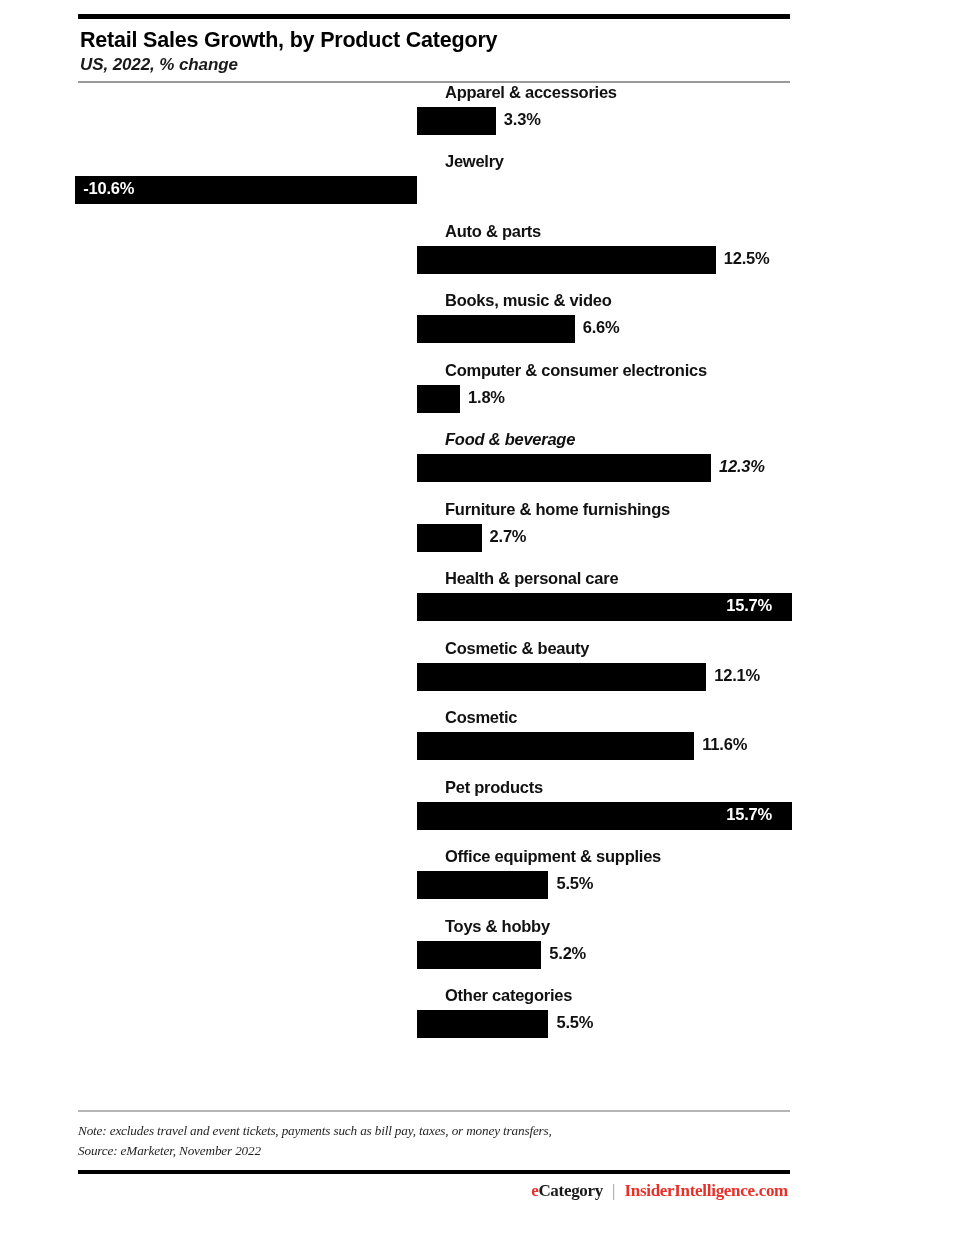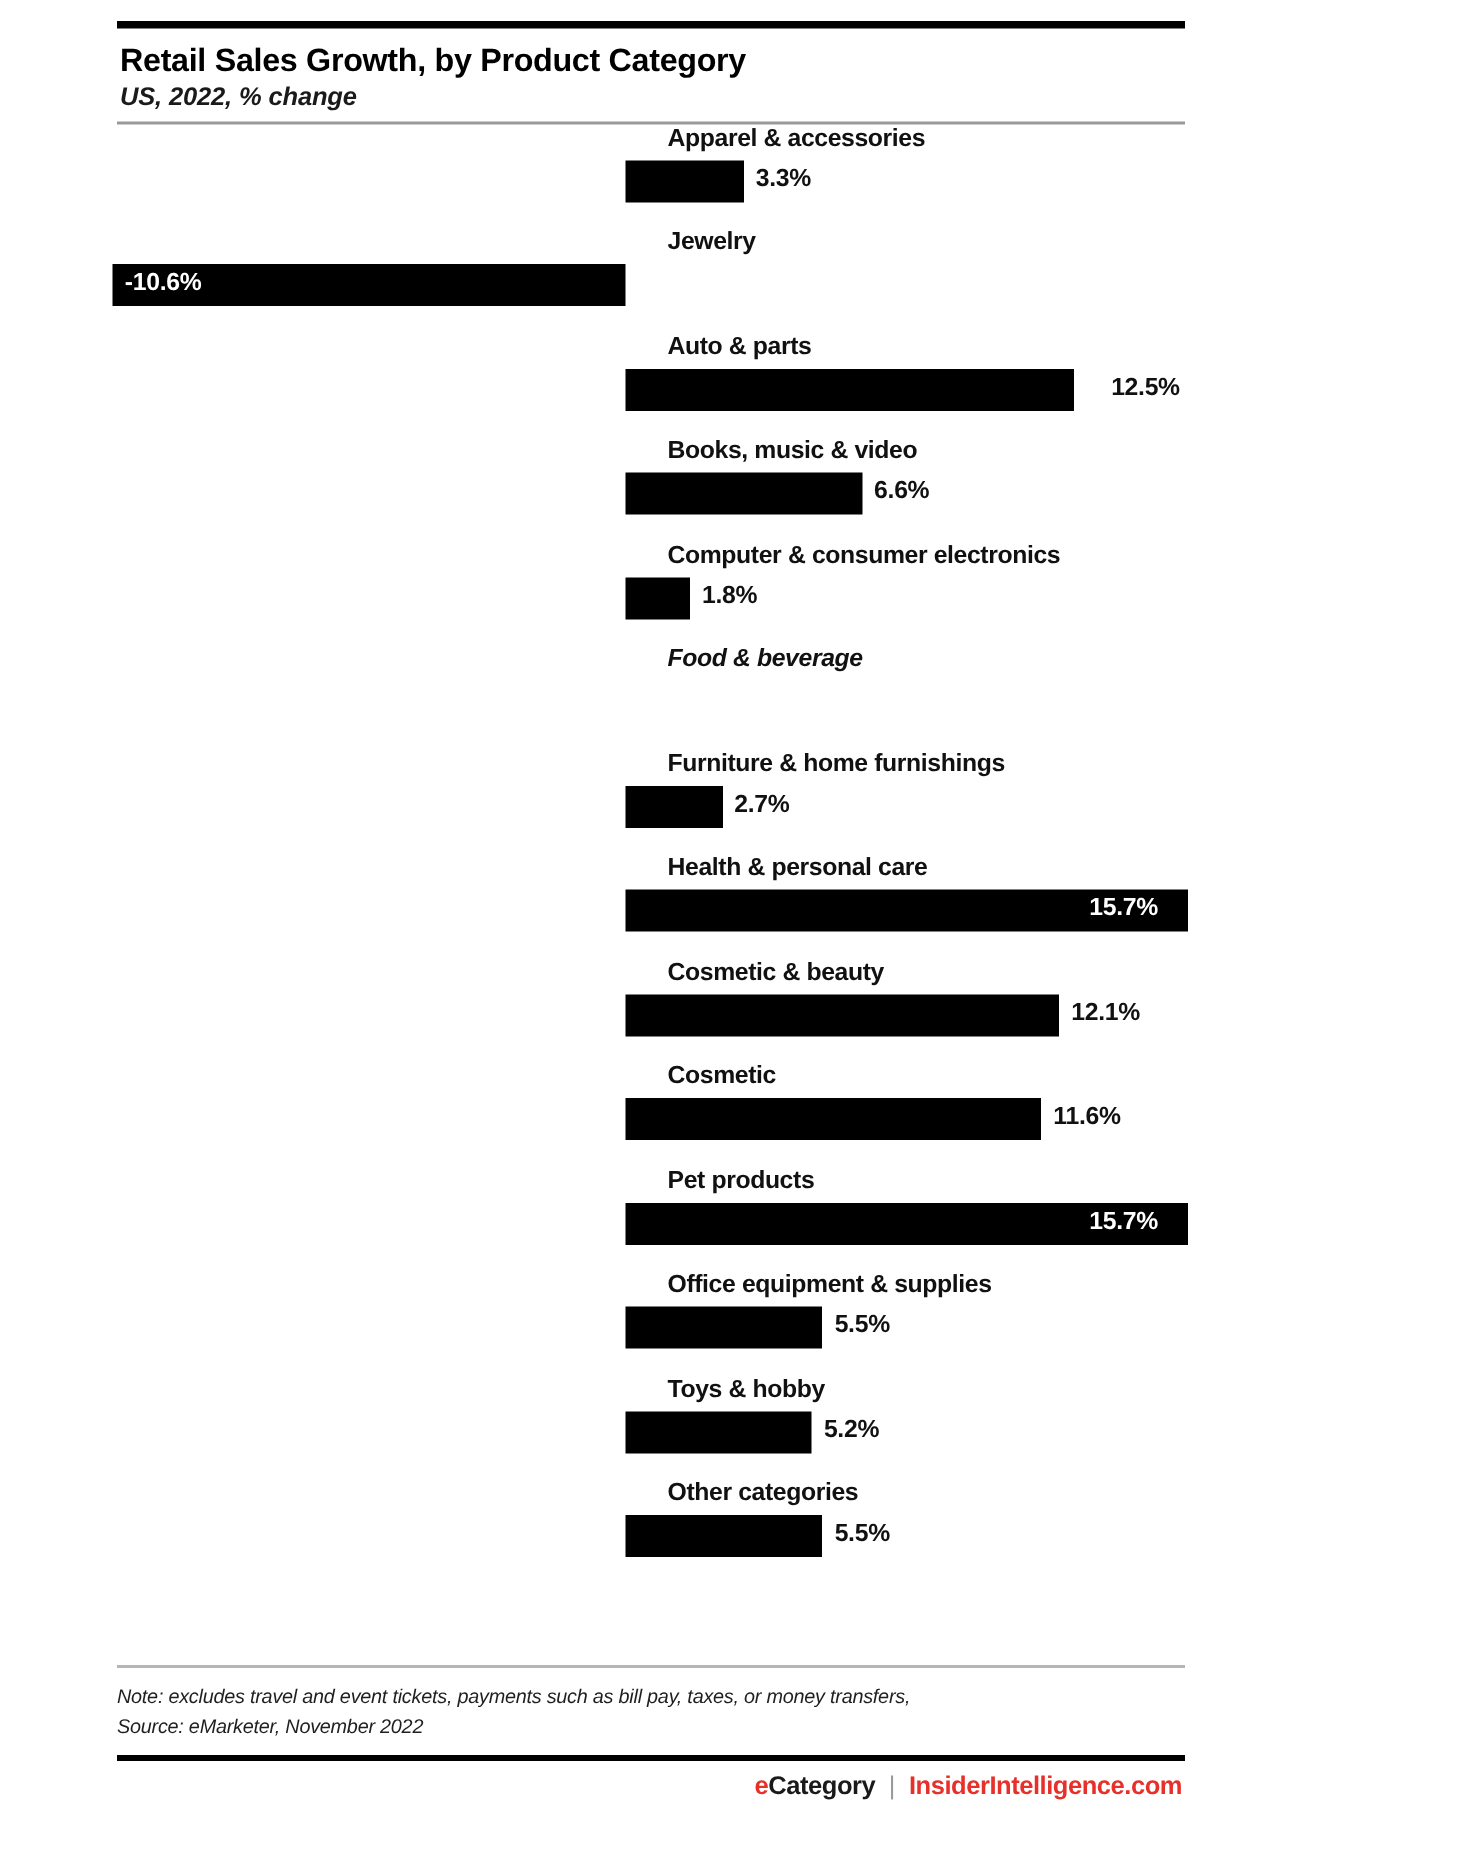--- a/index.html
+++ b/index.html
@@ -109,20 +109,21 @@
     letter-spacing: -0.2px;
     white-space: nowrap;
   }
 
   
   #footer {
     position: absolute;
     left: 0;
     top: 1096px;
     width: 712px;
+    font-family: Liberation Serif, serif;
   }
   .rule-note {
     width: 100%;
     height: 2px;
     background: #b5b5b5;
     margin-bottom: 9px;
   }
   .note-line {
     font-size: 13.2px;
     font-style: italic;
@@ -189,39 +190,43 @@
         <div class="cat-label">Jewelry</div>
         <div class="bar-wrap">
           <div class="bar" style="width: 341.77px; left: -2.77px; background: rgb(0, 0, 0);"></div>
           <div class="val-in" style="left: 5.23px;">-10.6%</div>
         </div>
       </div>
       <div class="bar-row" style="top: 139px;">
         <div class="cat-label">Auto &amp; parts</div>
         <div class="bar-wrap">
           <div class="bar" style="width: 298.75px; left: 339px; background: rgb(0, 0, 0);"></div>
-          <div class="val-out" style="left: 645.75px; margin-left: 17px;">12.5%</div>
+          <div class="val-out" style="left: 645.75px;">12.5%</div>
         </div>
       </div>
       <div class="bar-row" style="top: 208.5px;">
         <div class="cat-label">Books, music &amp; video</div>
         <div class="bar-wrap">
           <div class="bar" style="width: 157.74px; left: 339px; background: rgb(0, 0, 0);"></div>
           <div class="val-out" style="left: 504.74px;">6.6%</div>
         </div>
       </div>
       <div class="bar-row" style="top: 278px;">
         <div class="cat-label">Computer &amp; consumer electronics</div>
         <div class="bar-wrap">
           <div class="bar" style="width: 43.02px; left: 339px; background: rgb(0, 0, 0);"></div>
           <div class="val-out" style="left: 390.02px;">1.8%</div>
         </div>
       </div>
       <div class="bar-row" style="top: 347.5px; font-style: italic;">
         <div class="cat-label">Food &amp; beverage</div>
+        <div class="bar-wrap">
+          <div class="bar" style="width: 293.97px; left: 339px; background: rgb(0, 0, 0);"></div>
+          <div class="val-out" style="left: 640.97px;">12.3%</div>
+        </div>
       </div>
       <div class="bar-row" style="top: 417px;">
         <div class="cat-label">Furniture &amp; home furnishings</div>
         <div class="bar-wrap">
           <div class="bar" style="width: 64.53px; left: 339px; background: rgb(0, 0, 0);"></div>
           <div class="val-out" style="left: 411.53px;">2.7%</div>
         </div>
       </div>
       <div class="bar-row" style="top: 486.5px;">
         <div class="cat-label">Health &amp; personal care</div>

